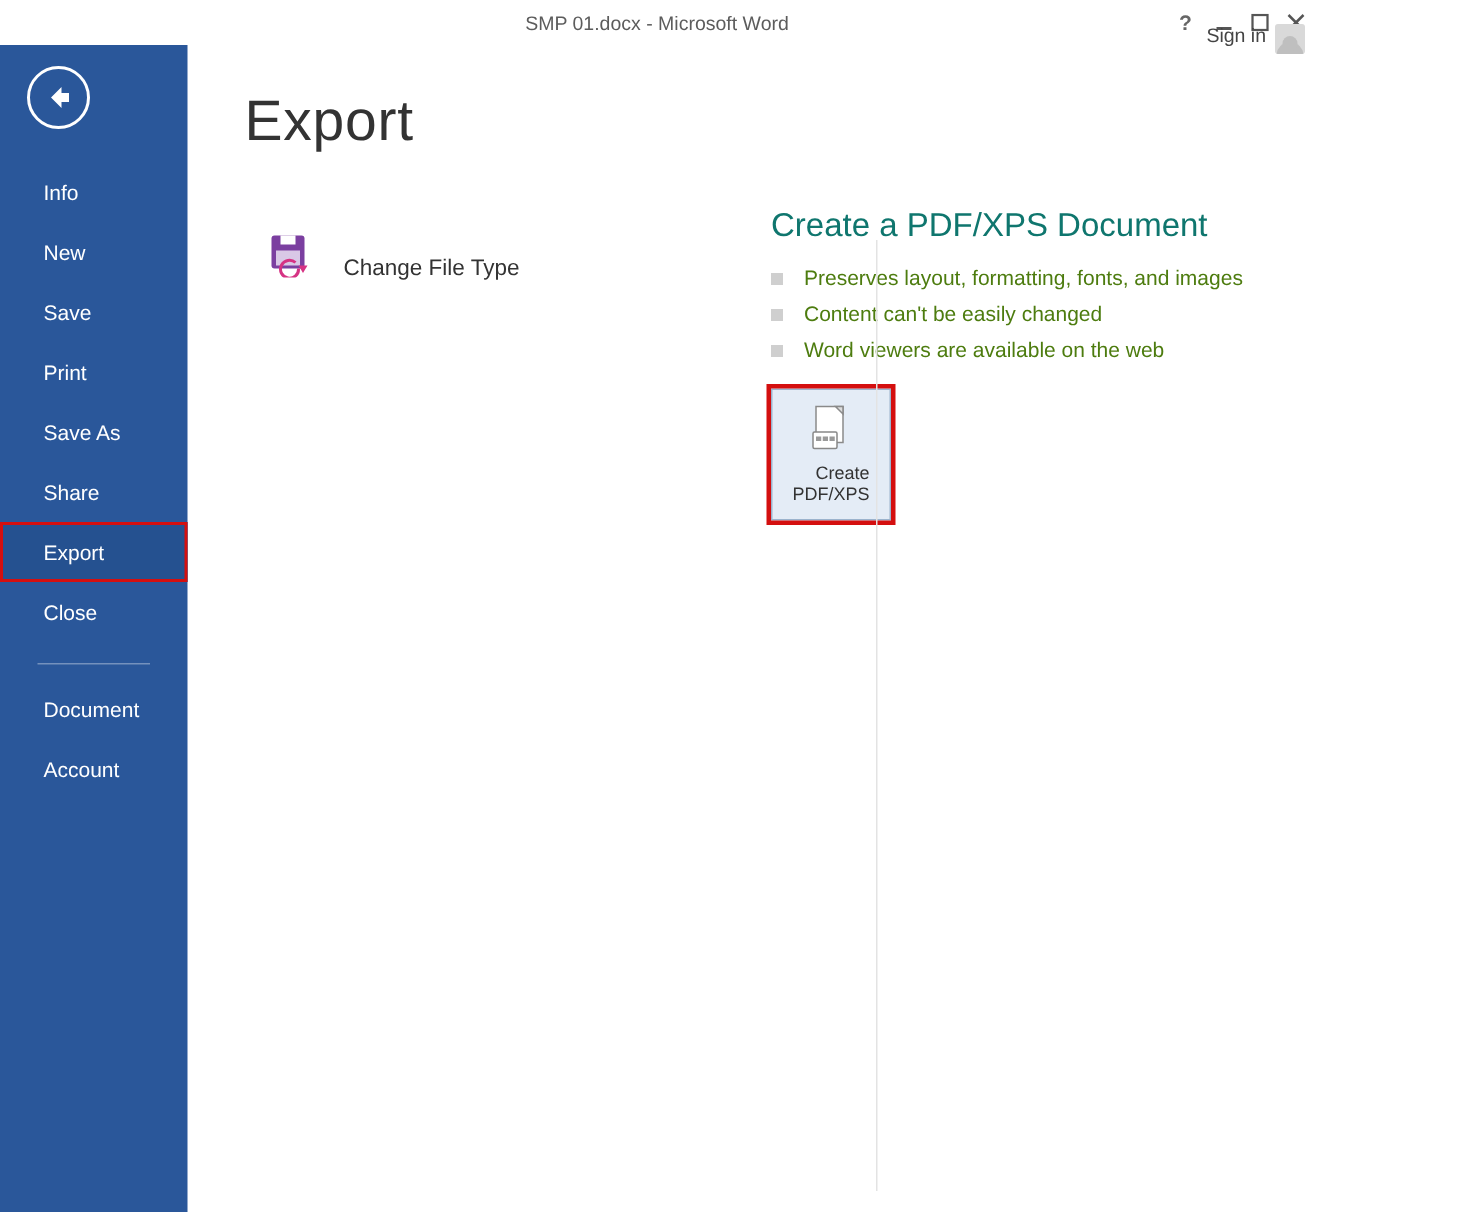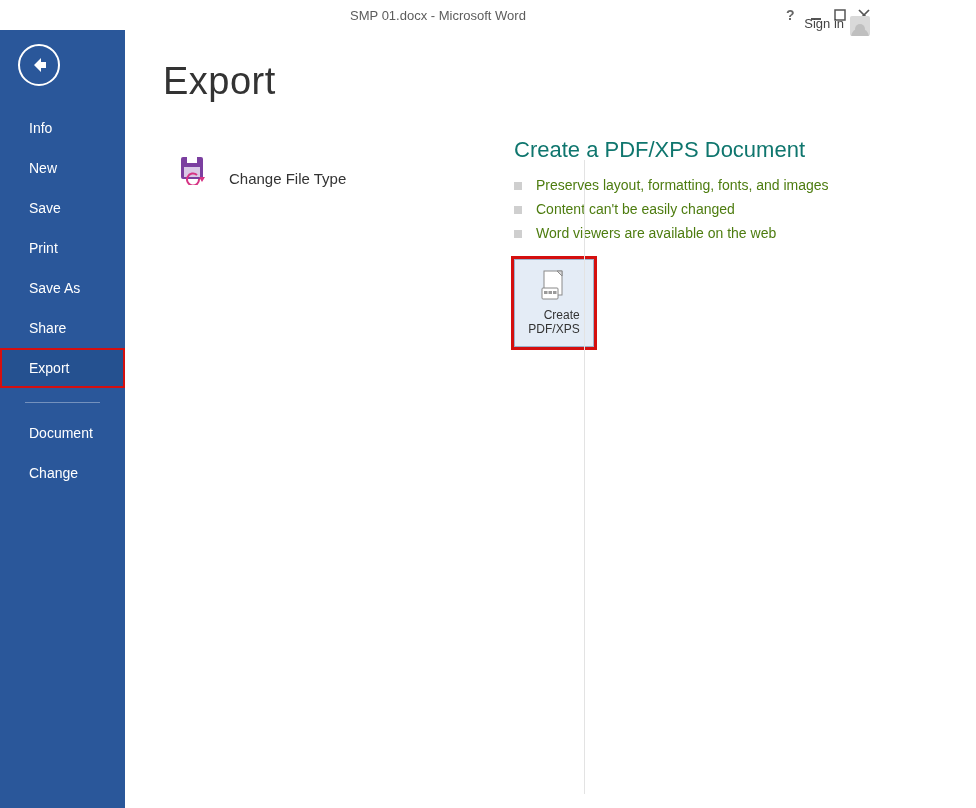--- a/index.html
+++ b/index.html
@@ -125,23 +125,24 @@
           </svg>
       </div>
       <div class="nav">
         <div class="nav-item"><span>Info</span></div>
         <div class="nav-item"><span>New</span></div>
         <div class="nav-item"><span>Save</span></div>
         <div class="nav-item"><span>Print</span></div>
         <div class="nav-item"><span>Save As</span></div>
         <div class="nav-item"><span>Share</span></div>
         <div class="nav-item selected"><span>Export</span></div>
+        <div class="nav-item"><span>Close</span></div>
         <div class="nav-sep"></div>
         <div class="nav-item"><span>Document</span></div>
-        <div class="nav-item"><span>Change</span></div>
+        <div class="nav-item"><span>Account</span></div>
       </div>
     </div>
 
     <div class="main" style="position:relative;">
       <div class="divider-vert"></div>
 
       <div style="display:flex; flex-direction:column; width:100%;">
         <div class="page-title">Export</div>
 
         <div style="display:flex;">

